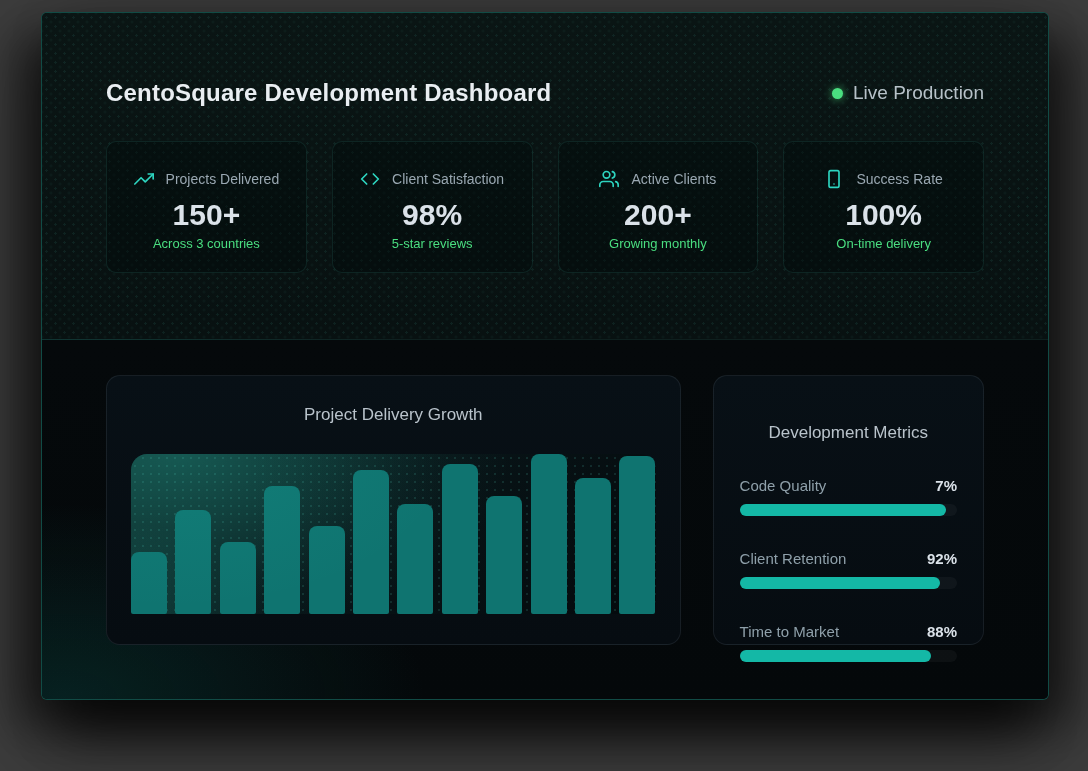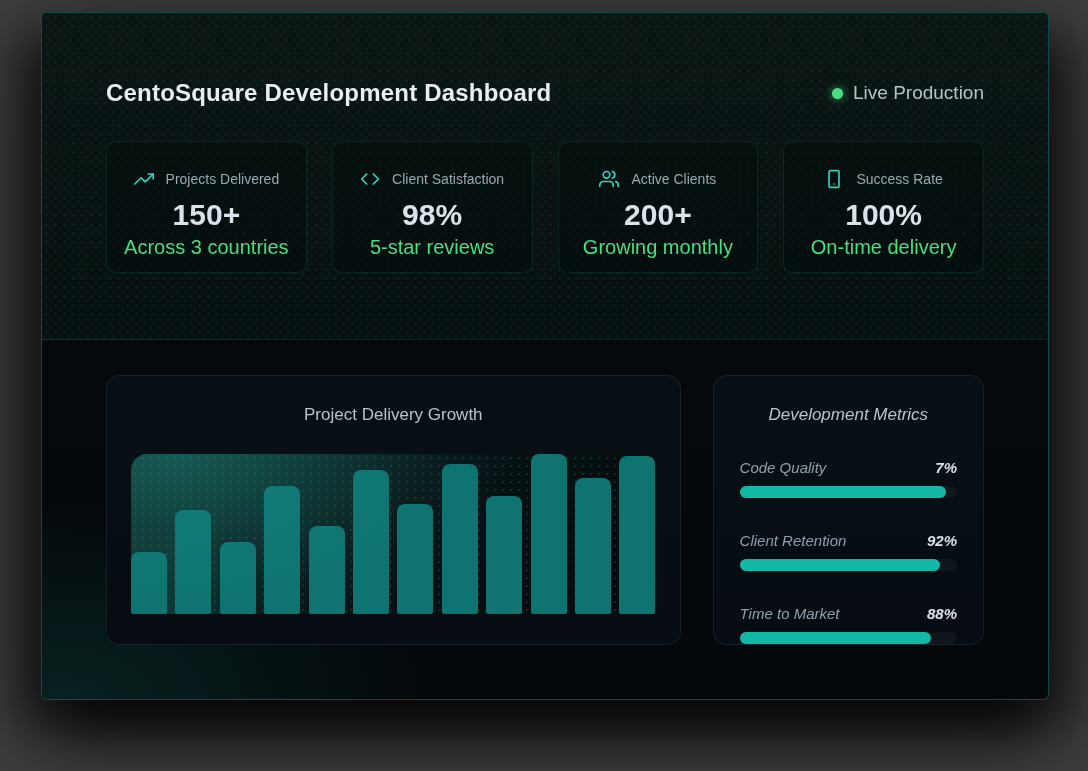--- a/index.html
+++ b/index.html
@@ -52,21 +52,21 @@
     background:rgba(3,12,12,0.45);
     border:1px solid rgba(94,234,212,0.10);
     border-radius:10px;
     display:flex; flex-direction:column; align-items:center;
     padding-top:26px;
   }
   .card-top { display:flex; align-items:center; gap:12px; height:22px; }
   .card-top svg { display:block; }
   .card-label { color:#9aa8b2; font-size:14px; }
   .card-value { color:#dbe2e9; font-size:30px; font-weight:700; margin-top:8px; line-height:1.1; }
-  .card-sub { font-size:20px; margin-top:5px; }
+  .card-sub { font-size:13px; margin-top:5px; }
 
   
   .lower {
     flex:1;
     border-top:1px solid rgba(110,231,220,0.10);
     background:
       radial-gradient(560px 300px at 2% 100%, rgba(17,122,112,0.22), transparent 65%),
       linear-gradient(180deg,#05090b 0%, #04080a 100%);
     padding:35px 64px 0 64px;
     display:flex; gap:32px;
@@ -95,21 +95,21 @@
       radial-gradient(420px 240px at 10% 0%, rgba(45,212,191,0.22), rgba(45,212,191,0.05) 55%, transparent 78%),
       radial-gradient(240px 150px at 0% 100%, rgba(45,212,191,0.16), transparent 60%),
       linear-gradient(135deg,#0d2827 0%, #081417 45%, #04090c 100%);
   }
   .plot-glow {
     position:absolute; inset:0; border-radius:inherit; pointer-events:none;
     background:radial-gradient(400px 220px at 8% 0%, rgba(45,212,191,0.10), transparent 70%);
   }
   .bar { width:36px; border-radius:8px 8px 2px 2px; }
 
-  .metrics-panel { width:272px; padding:0 26px;font-style:italic; }
+  .metrics-panel { width:272px; padding:18px 26px; }
   .metric { margin-top:34px; }
   .metric:first-of-type { margin-top:28px; }
   .metric-line { display:flex; justify-content:space-between; align-items:baseline; }
   .metric-label { color:#8fa0aa; font-size:15px; }
   .metric-value { color:#dbe2e9; font-size:15px; font-weight:600; }
   .metric-track {
     margin-top:10px; height:12px; border-radius:6px;
     background:rgba(255,255,255,0.04);
   }
   .metric-fill { height:100%; border-radius:6px; }

